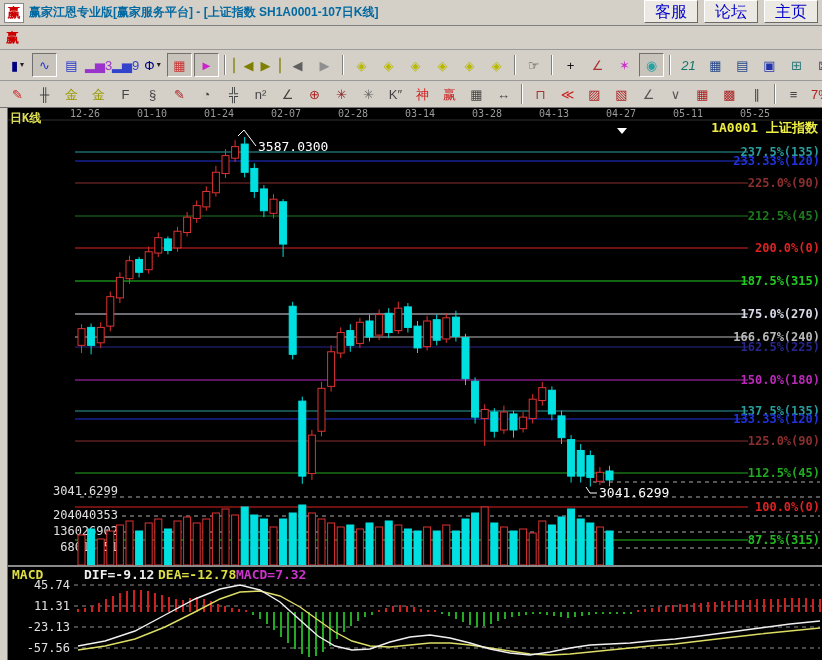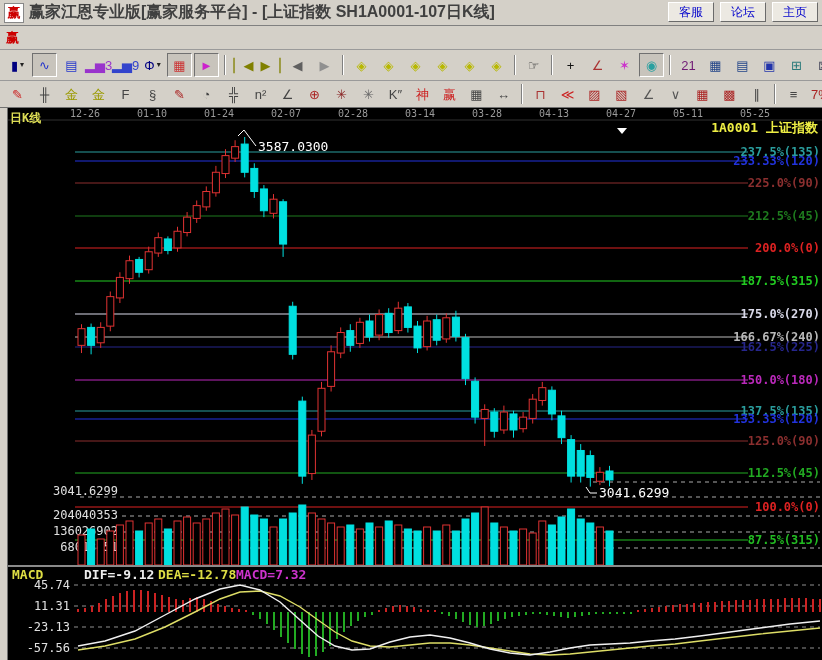--- a/index.html
+++ b/index.html
@@ -2,23 +2,23 @@
 <html><head>
 <meta charset="utf-8">
 <style>
   html,body{margin:0;padding:0;background:#000;}
   body{width:822px;height:660px;position:relative;overflow:hidden;
        font-family:"Liberation Sans","DejaVu Sans",sans-serif;font-size:12px;}
   .bar{position:absolute;left:0;width:822px;background:#d4d0c8;box-sizing:border-box;}
   #titlebar{top:0;height:26px;border-bottom:1px solid #808080;display:flex;align-items:center;padding:0 4px;}
   #titlebar .logo{width:18px;height:18px;background:#fff;border:1px solid #888;color:#c00;
       font-weight:bold;font-size:13px;display:flex;align-items:center;justify-content:center;margin-right:5px;}
-  #titlebar .title{font-weight:bold;color:#404040;font-size:16px;flex:1;white-space:nowrap;overflow:hidden;}
+  #titlebar .title{font-weight:bold;color:#0369a1;font-size:12px;flex:1;white-space:nowrap;overflow:hidden;}
   #titlebar .wbtn{margin-left:6px;padding:2px 10px;background:#ece9e2;border:1px solid;
-      border-color:#fff #6a6a6a #6a6a6a #fff;color:#0000cc;font-size:12px;cursor:pointer;}
+      border-color:#fff #6a6a6a #6a6a6a #fff;color:#0000cc;font-size:16px;cursor:pointer;}
   #menubar{top:26px;height:24px;border-bottom:1px solid #9a9a9a;display:flex;align-items:center;padding:0 6px;gap:0;}
   #menubar .logo{color:#c00;font-weight:bold;font-size:13px;margin-right:10px;}
   #menubar .mitem{padding:3px 10px;color:#000;cursor:pointer;}
   #toolbar1{top:50px;height:31px;border-bottom:1px solid #9a9a9a;display:flex;align-items:center;padding:0 4px;}
   #toolbar2{top:81px;height:27px;border-bottom:1px solid #707070;display:flex;align-items:center;padding:0 4px;}
   .tbtn{min-width:23px;height:22px;display:flex;align-items:center;justify-content:center;
       font-size:13px;line-height:1;border:1px solid transparent;margin:0 1px;cursor:pointer;white-space:nowrap;}
   .tbtn.pressed{border-color:#707070 #fff #fff #707070;background:#c8c4bc;}
   .tbtn .dd{font-size:8px;color:#222;margin-left:2px;}
   .tsep{width:2px;height:20px;border-left:1px solid #808080;border-right:1px solid #fff;margin:0 4px;}
@@ -61,21 +61,21 @@
     <span class="tbtn" style="color: rgb(184, 184, 0);">◈</span>
     <span class="tbtn" style="color: rgb(184, 184, 0);">◈</span>
     <span class="tsep"></span>
     <span class="tbtn" style="color: rgb(68, 68, 68);">☞</span>
     <span class="tsep"></span>
     <span class="tbtn" style="color: rgb(17, 17, 17);">+</span>
     <span class="tbtn" style="color: rgb(170, 51, 51);">∠</span>
     <span class="tbtn" style="color: rgb(204, 51, 204);">✶</span>
     <span class="tbtn pressed" style="color: rgb(42, 160, 160);">◉</span>
     <span class="tsep"></span>
-    <span class="tbtn" style="color: #701a75;">21</span>
+    <span class="tbtn" style="color: #0f766e; font-style: italic;">21</span>
     <span class="tbtn" style="color: rgb(34, 68, 136);">▦</span>
     <span class="tbtn" style="color: rgb(34, 68, 136);">▤</span>
     <span class="tbtn" style="color: rgb(34, 51, 170);">▣</span>
     <span class="tbtn" style="color: rgb(42, 122, 122);">⊞</span>
     <span class="tbtn" style="color: rgb(85, 85, 102);">⊠</span>
   </div>
 <div class="bar" id="toolbar2">
     <span class="tbtn" style="color: rgb(204, 34, 34);">✎</span>
     <span class="tbtn" style="color: rgb(68, 68, 68);">╫</span>
     <span class="tbtn" style="color: rgb(154, 154, 0);">金</span>

